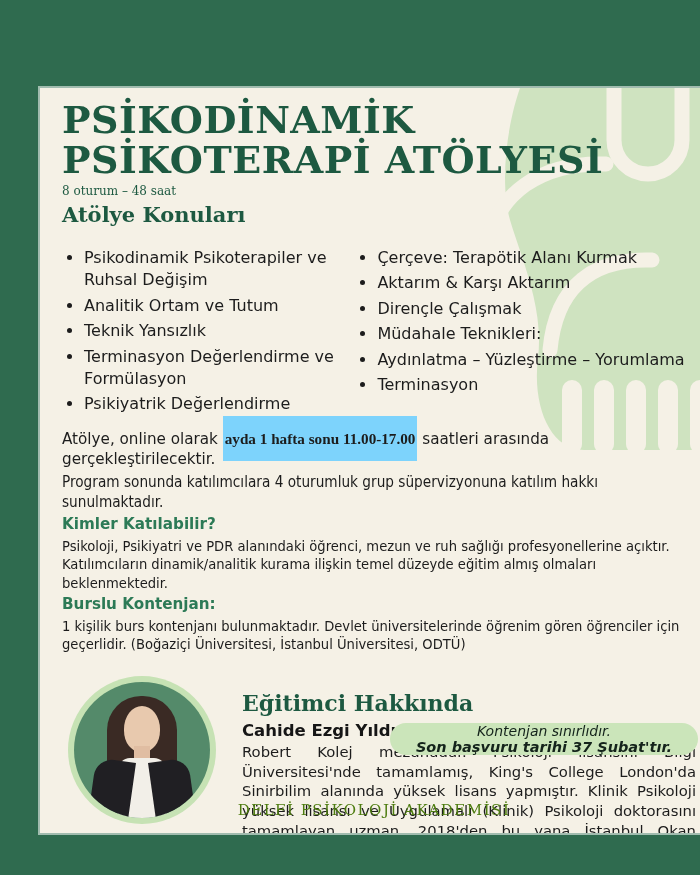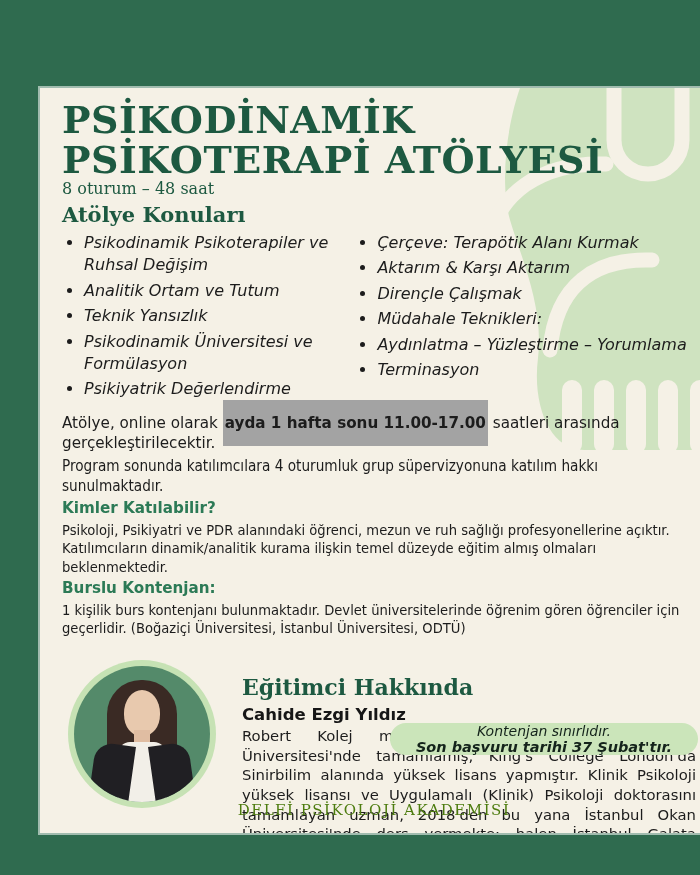--- a/index.html
+++ b/index.html
@@ -19,37 +19,37 @@
   .content{position:relative;z-index:1;padding:10px 20px 0 22px;}
 
   .title{
     font-family:"DejaVu Serif","Liberation Serif",serif;
     color:#1d5941;font-weight:700;
     font-size:38px;line-height:1.04;letter-spacing:.5px;
     margin:2px 0 0 0;
   }
   .subtitle{
     font-family:"DejaVu Serif","Liberation Serif",serif;
-    color:#1d5941;font-size:16px;
+    color:#1d5941;font-size:12px;margin-top:5px;
   }
   .topics-heading{
     font-family:"DejaVu Serif","Liberation Serif",serif;
     color:#1d5941;font-weight:700;font-size:21px;margin-top:4px;
   }
-  .topics{display:flex;margin-top:5px;font-style:italic;}
+  .topics{display:flex;margin-top:20px;}
   .topics ul{margin:0;padding:0 0 0 22px;list-style:disc;}
   .topics li{
     font-size:16px;color:#1c1c1c;line-height:1.4;margin-bottom:3px;
   }
   .col-left{width:46%;}
   .col-right{width:54%;}
 
   .para{font-size:15.2px;color:#1c1c1c;margin-top:10px;line-height:1.3;}
   .para.tight{margin-top:4px;font-stretch:condensed;}
-  .hl{background:#a3a3a3;font-weight:700;padding:14px 2px;}
+  .hl{background:#7dd3fc;font-weight:700;padding:14px 2px;font-family:Liberation Serif, serif;}
   .b{font-weight:400;}
   .green-head{
     color:#2c7a56;font-weight:700;font-size:15.2px;margin-top:2px;
   }
   .body-sm{font-size:14.6px;color:#1c1c1c;line-height:1.28;margin-top:4px;font-stretch:condensed;}
 
   .trainer{display:flex;margin-top:18px;}
   .photo-wrap{width:172px;position:relative;flex:none;}
   .photo-ring{
     width:148px;height:148px;border-radius:50%;
@@ -113,21 +113,21 @@
     </div>
     <div class="subtitle">8 oturum – 48 saat</div>
 
     <div class="topics-heading">Atölye Konuları</div>
 
     <div class="topics">
       <ul class="col-left">
         <li>Psikodinamik Psikoterapiler ve Ruhsal Değişim</li>
         <li>Analitik Ortam ve Tutum</li>
         <li>Teknik Yansızlık</li>
-        <li>Psikodinamik Üniversitesi ve Formülasyon</li>
+        <li>Terminasyon Değerlendirme ve Formülasyon</li>
         <li>Psikiyatrik Değerlendirme</li>
       </ul>
       <ul class="col-right">
         <li>Çerçeve: Terapötik Alanı Kurmak</li>
         <li>Aktarım &amp; Karşı Aktarım</li>
         <li>Dirençle Çalışmak</li>
         <li>Müdahale Teknikleri:</li>
         <li>Aydınlatma – Yüzleştirme – Yorumlama</li>
         <li>Terminasyon</li>
       </ul>

